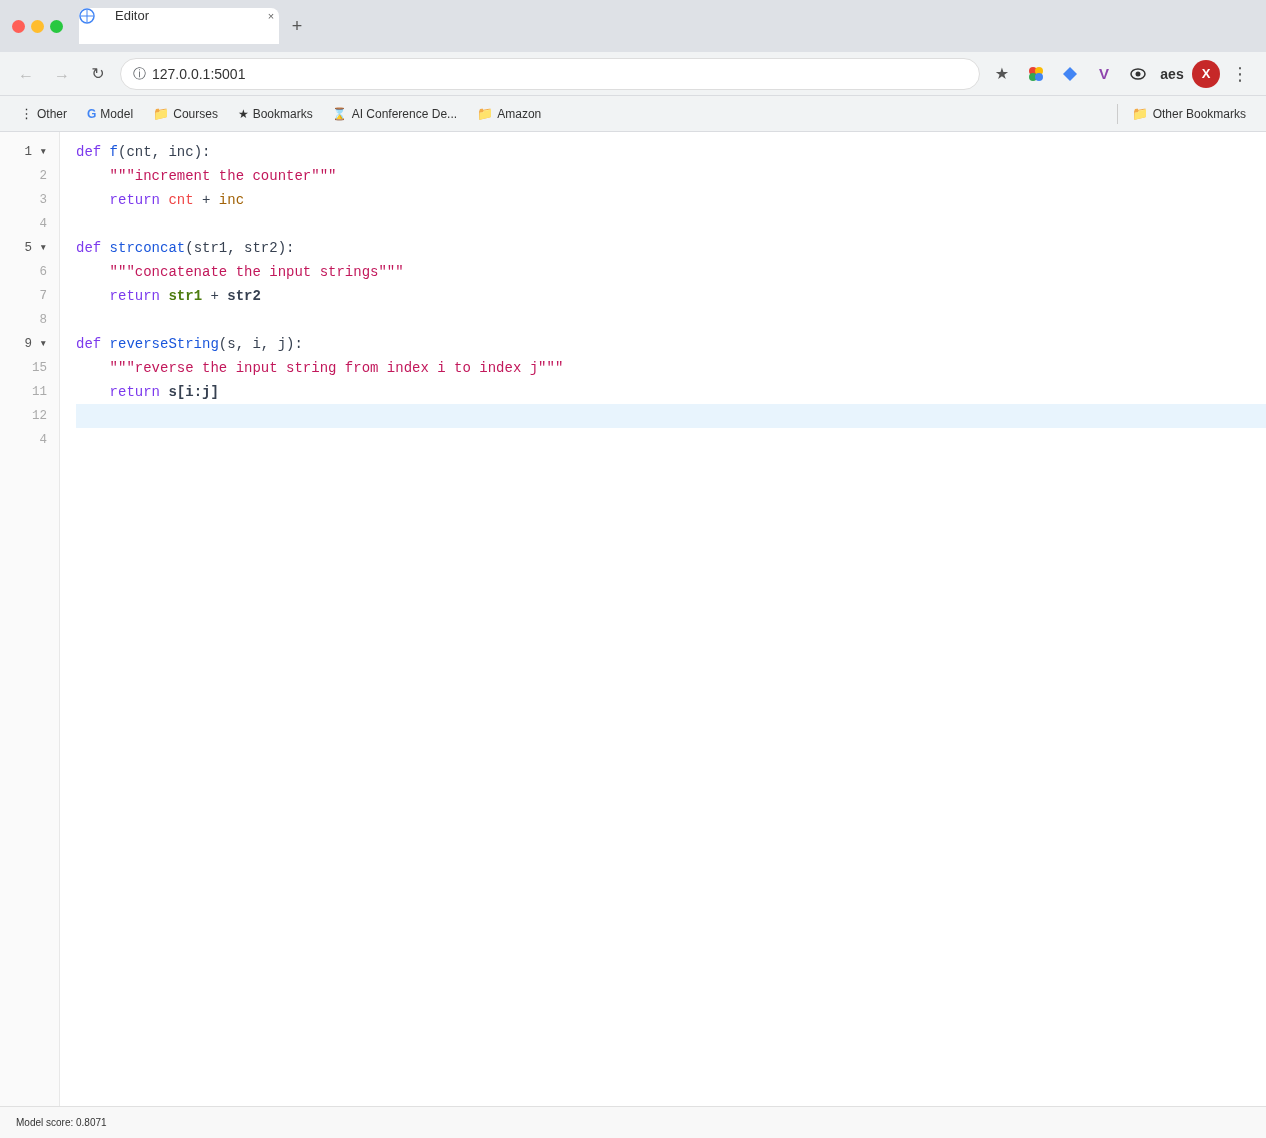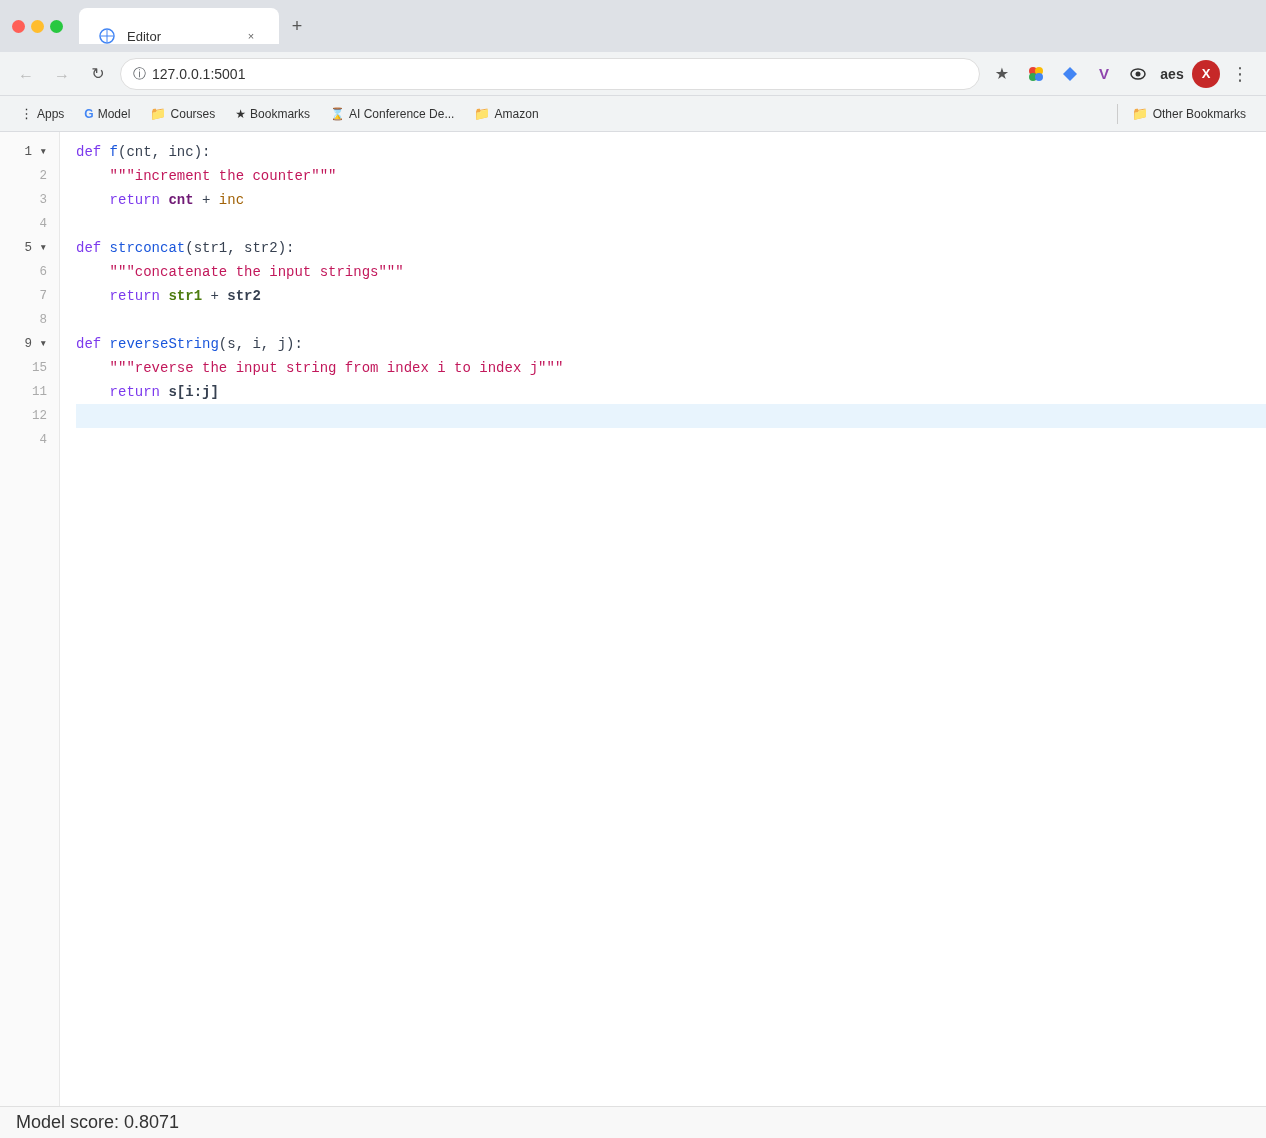--- a/index.html
+++ b/index.html
@@ -10,21 +10,21 @@
 
     
     .title-bar { height: 52px; background: #dee1e6; display: flex; align-items: center; padding: 0 12px; gap: 8px; }
     .traffic-lights { display: flex; gap: 6px; align-items: center; }
     .traffic-light { width: 13px; height: 13px; border-radius: 50%; cursor: pointer; }
     .tl-red { background: #ff5f57; }
     .tl-yellow { background: #ffbd2e; }
     .tl-green { background: #28c840; }
 
     .tab-bar { display: flex; align-items: flex-end; margin-left: 8px; flex: 1; }
-    .tab { height: 36px; background: #ffffff; border-radius: 8px 8px 0 0; display: flex; align-items: flex-end; padding: 0 20px; gap: 12px; min-width: 200px; max-width: 240px; font-size: 13px; color: #333; }
+    .tab { height: 36px; background: #ffffff; border-radius: 8px 8px 0 0; display: flex; align-items: flex-start; padding: 0 0; gap: 20px; min-width: 200px; max-width: 240px; font-size: 13px; color: #333; }
     .tab-icon { width: 16px; height: 16px; }
     .tab-label { flex: 1; }
     .tab-close { width: 16px; height: 16px; border-radius: 50%; display: flex; align-items: center; justify-content: center; font-size: 11px; color: #666; cursor: pointer; }
     .tab-new { width: 28px; height: 28px; border-radius: 50%; display: flex; align-items: center; justify-content: center; font-size: 18px; color: #555; cursor: pointer; margin-left: 4px; margin-bottom: 4px; }
 
     
     .nav-bar { height: 44px; background: #f1f3f4; display: flex; align-items: center; padding: 0 12px; gap: 8px; border-bottom: 1px solid #dadce0; }
     .nav-btn { width: 28px; height: 28px; border-radius: 50%; display: flex; align-items: center; justify-content: center; cursor: pointer; color: #555; font-size: 16px; }
     .nav-btn.disabled { color: #bbb; cursor: default; }
     .address-bar { flex: 1; height: 32px; background: #fff; border-radius: 16px; display: flex; align-items: center; padding: 0 12px; gap: 6px; font-size: 14px; color: #333; border: 1px solid #ddd; cursor: text; }
@@ -52,21 +52,21 @@
     
     .kw { color: #7c3aed; font-weight: normal; } 
     .fn { color: #1a56db; }
     .str { color: #c2185b; }
     .normal { color: #374151; }
 
     
     .cursor-line { background: #e8f4fd; }
 
     
-    .status-bar { height: 32px; background: #f8f8f8; border-top: 1px solid #e0e0e0; display: flex; align-items: center; padding: 0 16px; font-size: 18px; color: #333; }
+    .status-bar { height: 32px; background: #f8f8f8; border-top: 1px solid #e0e0e0; display: flex; align-items: center; padding: 0 16px; font-size: 10px; color: #333; }
   </style>
 </head>
 <body>
 
 <div class="browser-window">
 
   <div class="title-bar">
     <div class="traffic-lights">
       <div class="traffic-light tl-red"></div>
       <div class="traffic-light tl-yellow"></div>
@@ -126,21 +126,21 @@
       </div>
       <div class="nav-icon-btn" style="font-size:14px; font-weight:bold; color:#333;">aes</div>
       <div class="profile-btn">X</div>
       <div class="menu-btn">⋮</div>
     </div>
   </div>
 
   <div class="bookmarks-bar">
     <div class="bookmark-item">
       <span style="font-size:13px;">⋮</span>
-      <span>Apps</span>
+      <span>Other</span>
     </div>
     <div class="bookmark-item">
       <span style="font-weight:bold; color:#4285f4; font-size:12px;">G</span>
       <span>Model</span>
     </div>
     <div class="bookmark-item">
       <span class="folder-icon">📁</span>
       <span>Courses</span>
     </div>
     <div class="bookmark-item">
@@ -179,21 +179,21 @@
         <div class="line-number">11</div>
         <div class="line-number">12</div>
         <div class="line-number">4</div>
       </div>
       <div class="code-area">
 
         <div class="code-line"><span class="kw">def </span><span class="fn">f</span><span class="normal">(</span><span class="normal">cnt, inc</span><span class="normal">):</span></div>
 
         <div class="code-line"><span class="normal">    </span><span class="str">"""increment the counter"""</span></div>
 
-        <div class="code-line"><span class="normal">    </span><span class="kw">return </span><span style="font-weight:bold;color:#701a75">cnt</span><span class="normal"> + </span><span style="font-weight:normal;color:#a16207">inc</span></div>
+        <div class="code-line"><span class="normal">    </span><span class="kw">return </span><span style="font-weight:normal;color:#ef4444">cnt</span><span class="normal"> + </span><span style="font-weight:normal;color:#a16207">inc</span></div>
 
         <div class="code-line"></div>
 
         <div class="code-line"><span class="kw">def </span><span class="fn">strconcat</span><span class="normal">(</span><span class="normal">str1, str2</span><span class="normal">):</span></div>
 
         <div class="code-line"><span class="normal">    </span><span class="str">"""concatenate the input strings"""</span></div>
 
         <div class="code-line"><span class="normal">    </span><span class="kw">return </span><span style="font-weight:bold;color:#4d7c0f">str1</span><span class="normal"> + </span><span style="font-weight:bold;color:#374151">str2</span></div>
 
         <div class="code-line"></div>

